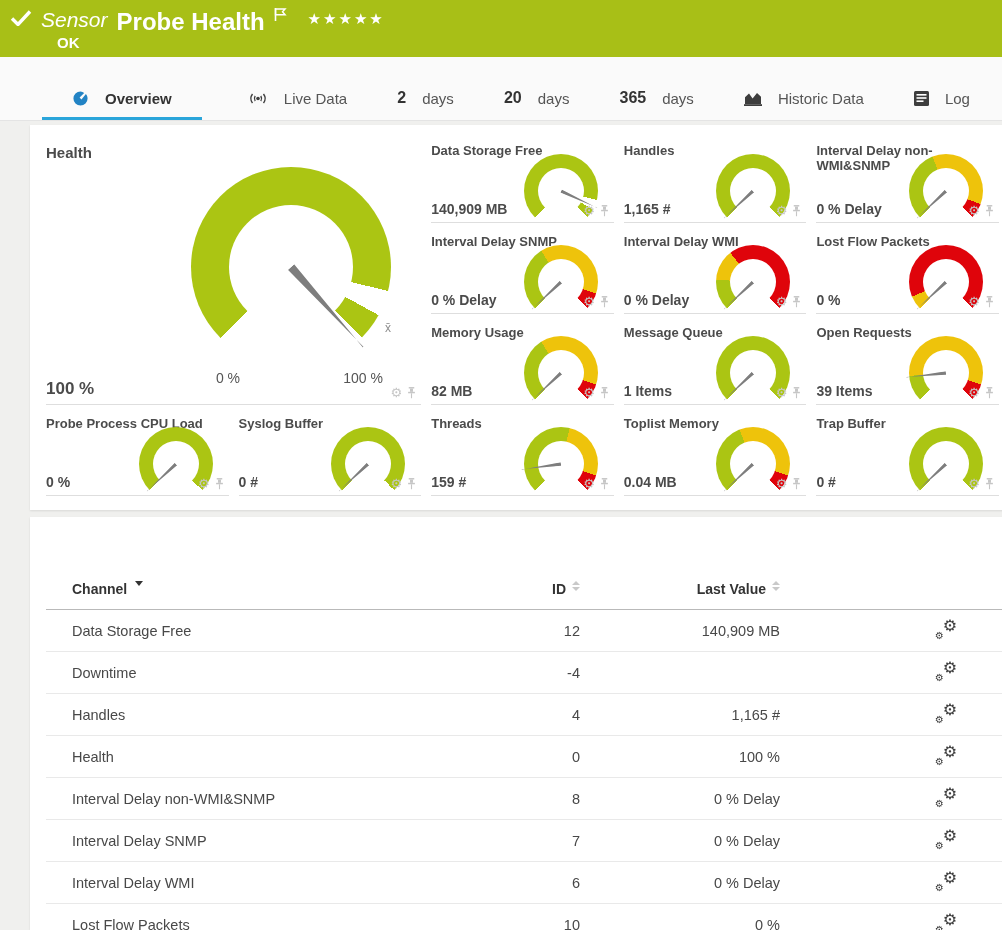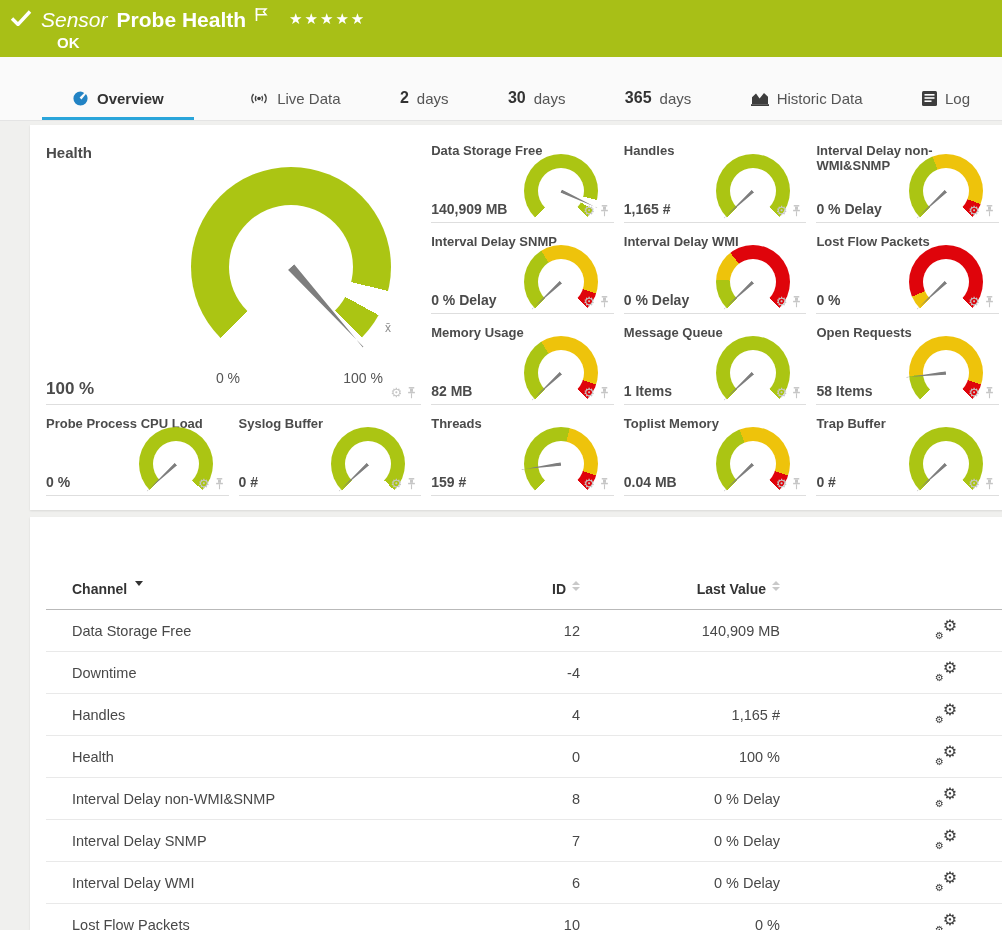--- a/index.html
+++ b/index.html
@@ -7,29 +7,29 @@
     width:1002px;height:930px;overflow:hidden;position:relative;
     background:#f0f0ee;
     font-family:"Liberation Sans","DejaVu Sans",sans-serif;
     -webkit-font-smoothing:antialiased;
   }
   
   .topbar{position:absolute;left:0;top:0;width:100%;height:57px;background:#a8bf17;color:#fff;}
   .topbar-row{display:flex;align-items:flex-start;padding:7px 8px 0 10px;gap:9px;text-align:right;}
   .check-icon{margin-top:3px;flex:none;}
   .sensor-label{font-style:italic;font-size:21px;margin-top:1px;}
-  .sensor-title{font-weight:bold;font-size:21px;margin-top:1px;white-space:nowrap;}
+  .sensor-title{font-weight:bold;font-size:24px;margin-top:1px;white-space:nowrap;}
   .flag-icon{margin-top:0;}
   .stars{font-size:15px;letter-spacing:2px;margin-left:12px;margin-top:3px;}
   .status-ok{position:absolute;left:57px;top:34px;font-size:15px;font-weight:bold;}
   
   .tabstrip{position:absolute;left:0;top:57px;width:100%;height:64px;background:#fafafa;
     border-bottom:1px solid #e4e4e4;display:flex;align-items:flex-end;justify-content:space-between;
     padding:0 28px 0 42px;box-sizing:border-box;}
-  .tab{display:flex;align-items:center;gap:8px;padding:0 4px 13px 4px;font-size:15px;color:#555;cursor:pointer;}
+  .tab{display:flex;align-items:center;gap:16px;padding:0 4px 13px 4px;font-size:15px;color:#555;cursor:pointer;}
   .tab .tab-num{font-weight:bold;font-size:16px;color:#333;}
   .tab.active{color:#333;font-weight:bold;border-bottom:3px solid #2aa5da;padding:0 30px 10px 30px;}
   .tab svg{display:block;}
   
   .panel{position:absolute;left:30px;width:985px;background:#fff;box-shadow:0 1px 2px rgba(0,0,0,.10);}
   .panel-gauges{top:125px;height:385px;box-sizing:border-box;padding:14px 16px 0 16px;}
   .gauge-grid{display:grid;grid-template-columns:repeat(5,1fr);grid-auto-rows:84px;gap:7px 10px;}
   .tile{position:relative;border-bottom:1px solid #dedede;}
   .tile-title{font-size:13px;font-weight:bold;color:#4b4b4b;padding-top:5px;line-height:1.15;}
   .tile-footer{position:absolute;left:0;right:4px;bottom:5px;display:flex;justify-content:space-between;align-items:flex-end;}
@@ -107,21 +107,21 @@
         </g>
         <circle cx="10" cy="7" r="1.8" fill="#3d3d3d"></circle>
       </svg>
     <span>Live Data</span>
   </div>
   <div class="tab">
     <span class="tab-num">2</span>
     <span>days</span>
   </div>
   <div class="tab">
-    <span class="tab-num">30</span>
+    <span class="tab-num">20</span>
     <span>days</span>
   </div>
   <div class="tab">
     <span class="tab-num">365</span>
     <span>days</span>
   </div>
   <div class="tab">
     <svg width="18" height="15" viewBox="0 0 18 15">
         <path d="M1 13V6.2L5 2.4l3.6 5L13 2l4 3.8V13z" fill="#3d3d3d"></path>
         <rect x="0" y="13.2" width="18" height="1.8" fill="#3d3d3d"></rect>
@@ -334,21 +334,21 @@
   </div>
 
   <div class="tile">
     <div class="tile-title">Open Requests</div>
     <div class="gauge">
           <div class="gauge-arc" style="background: conic-gradient(from 225deg, rgb(171, 197, 19) 0deg, rgb(171, 197, 19) 40.5deg, rgb(238, 195, 11) 40.5deg, rgb(238, 195, 11) 243deg, rgb(223, 4, 11) 243deg, rgb(223, 4, 11) 270deg, transparent 270deg, transparent 360deg);"></div>
           <div class="gauge-hole"></div>
           <div class="gauge-needle" style="width: 40px; height: 4px; margin-top: -2px; transform: rotate(174deg);"></div>
         </div>
     <div class="tile-footer">
-      <span class="tile-value">58 Items</span>
+      <span class="tile-value">39 Items</span>
       <span class="tile-icons">
         <span class="gear-glyph">⚙</span>
         <svg class="pin-svg" width="11" height="12" viewBox="0 0 12 13" fill="#c6c6c6">
               <rect x="3" y="0" width="6" height="1.6"></rect>
               <rect x="4.4" y="1.6" width="3.2" height="3.6"></rect>
               <rect x="2.3" y="5.2" width="7.4" height="1.6"></rect>
               <rect x="5.4" y="6.8" width="1.2" height="5.4"></rect>
             </svg>
       </span>
     </div>

